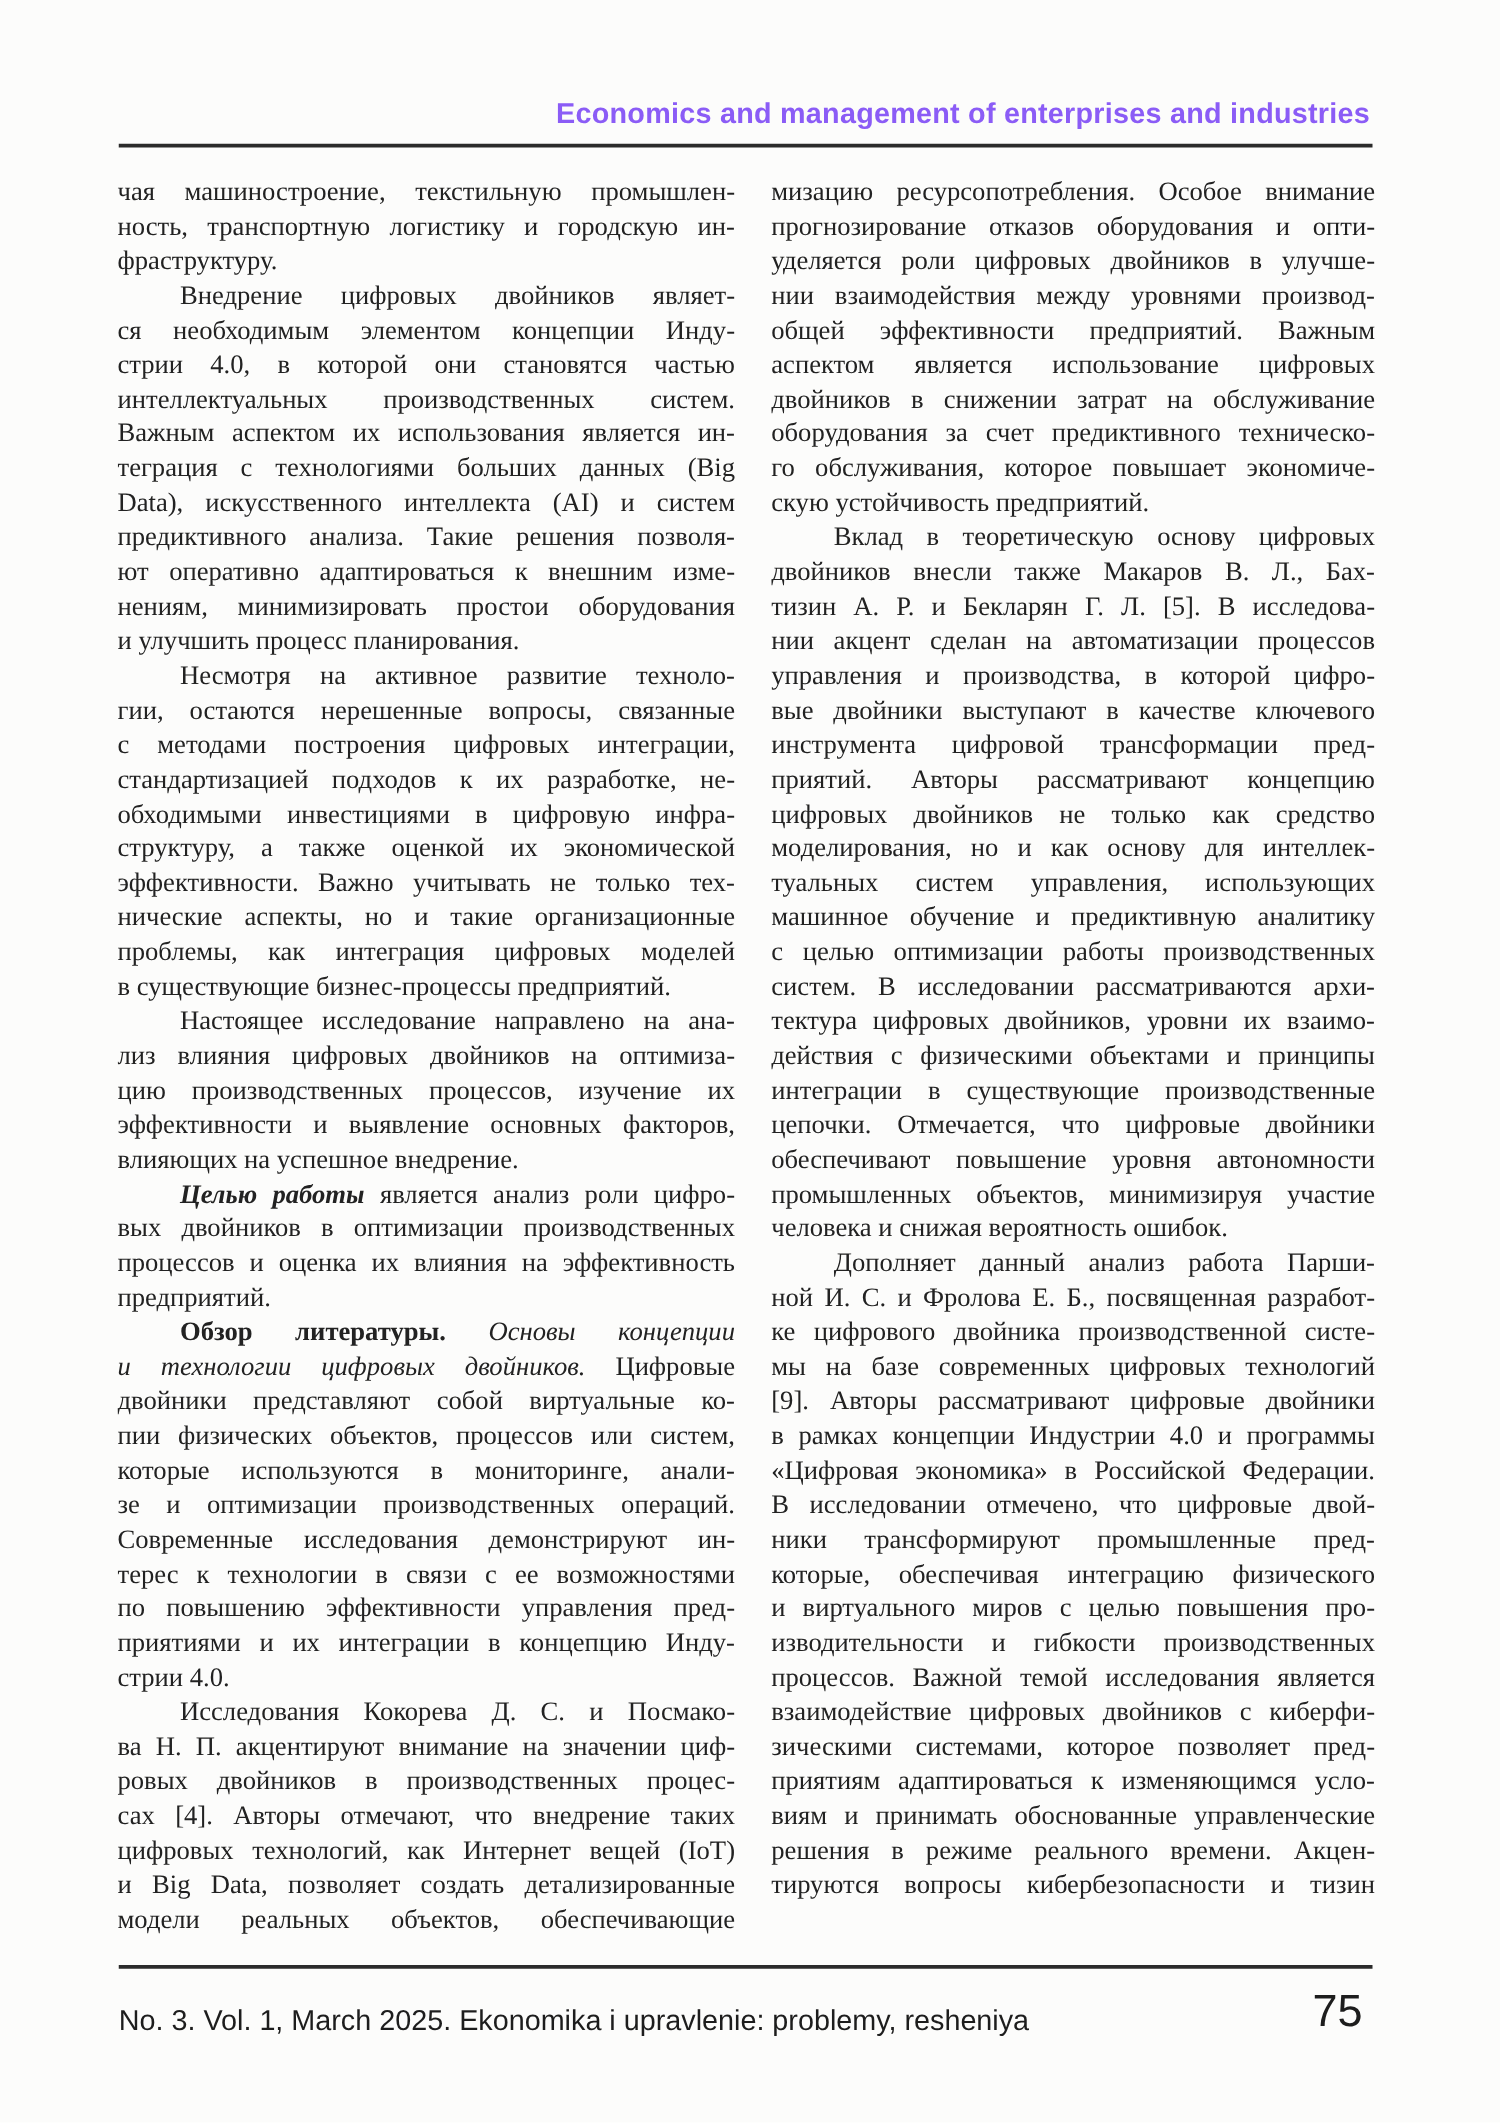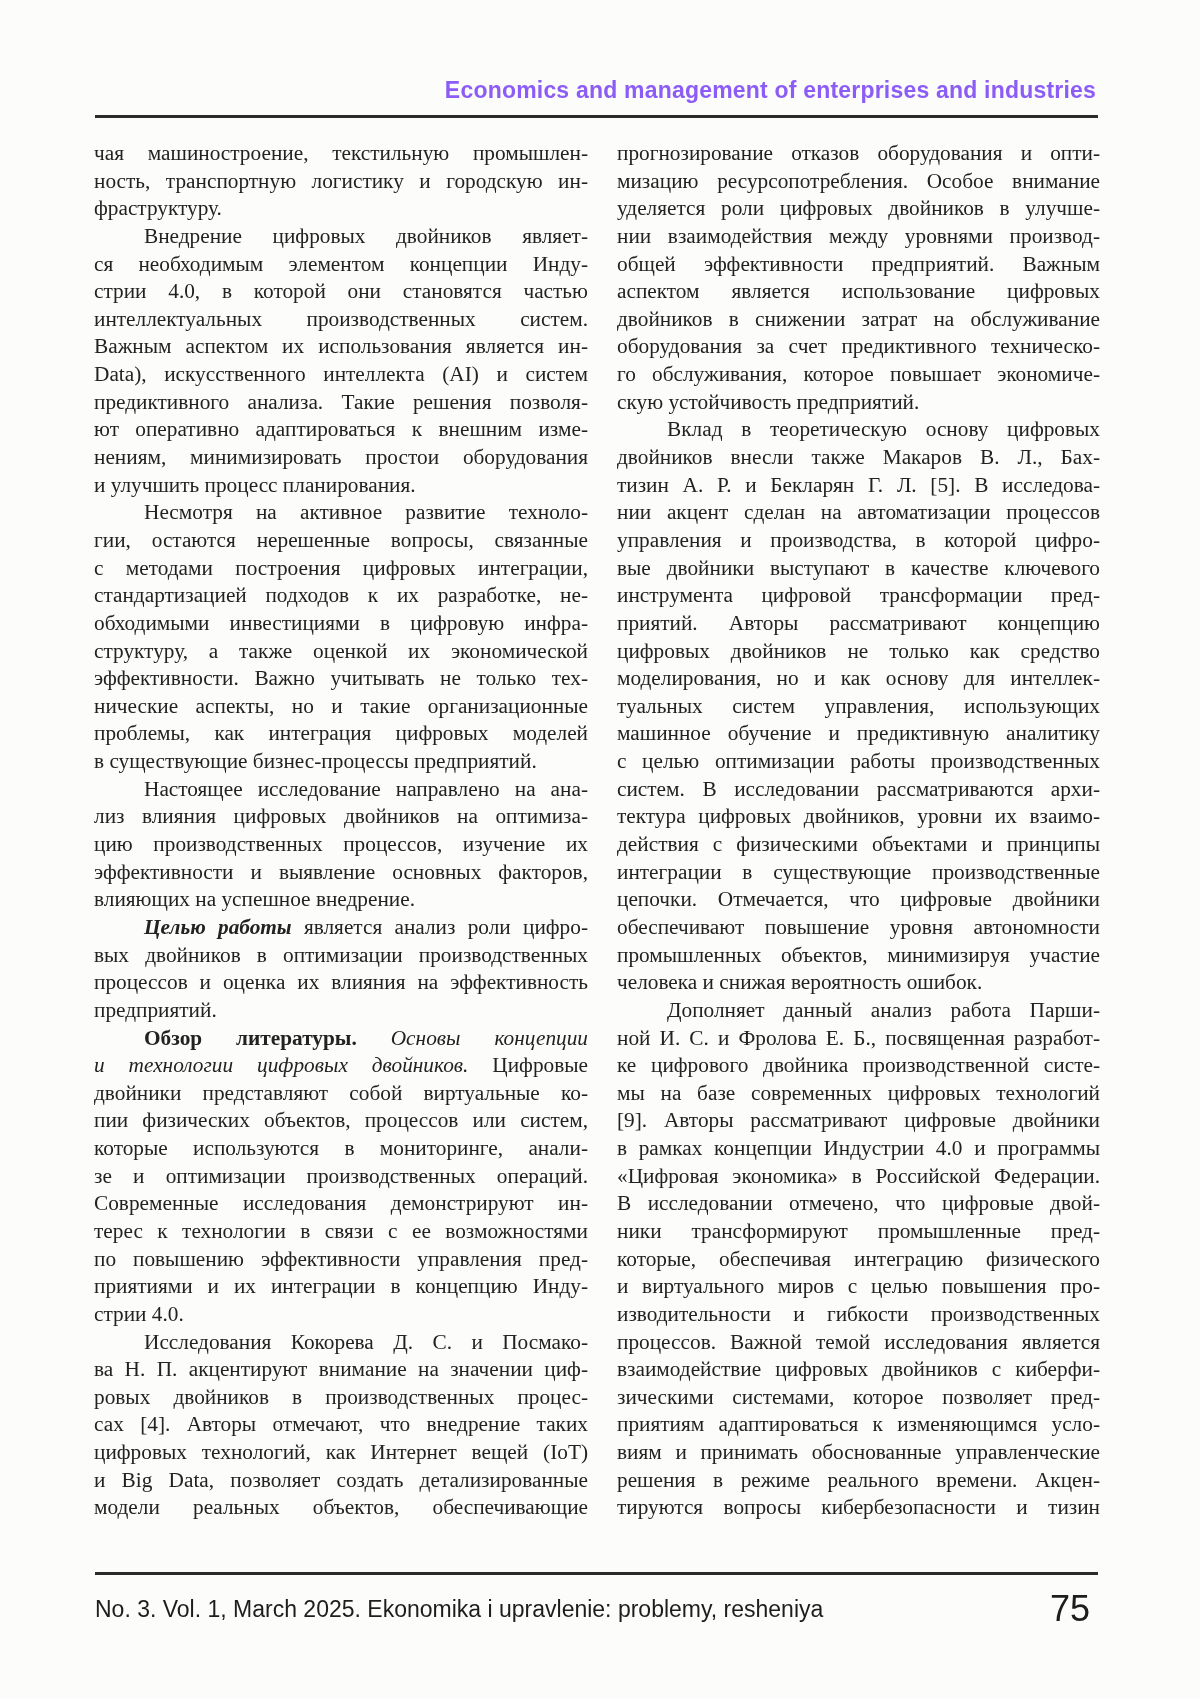--- a/index.html
+++ b/index.html
@@ -33,41 +33,42 @@
   .s-n { font-style:normal; font-weight:normal; }
   .s-i { font-style:italic;font-weight:bold; }
   .s-b { font-weight:bold; }
   .s-bi { font-weight:normal; font-style:italic; }
   .footer-rule {
     position:absolute; left:95px; top:1572px; width:1003px; height:3px;
     background:#2b2b2b;
   }
   .footer-row {
     position:absolute; left:95px; top:1588px; width:1003px;
-    display:flex; justify-content:space-between; align-items:center;
+    display:flex; justify-content:space-between; align-items:flex-end;
     font-family:"Liberation Sans", sans-serif; font-size:23px; color:#1d1d1d;
   }
   .pagenum { font-size:36px; padding-right:8px; }
 </style>
 </head>
 <body>
 
 <div class="page">
   <div class="header-title">Economics and management of enterprises and industries</div>
   <div class="header-rule"></div>
 
   <div class="col col-left">
       <div class="line"><span class="s-n">чая машиностроение, текстильную промышлен-</span></div>
       <div class="line"><span class="s-n">ность, транспортную логистику и городскую ин-</span></div>
       <div class="line end"><span class="s-n">фраструктуру.</span></div>
       <div class="line ind"><span class="s-n">Внедрение цифровых двойников являет-</span></div>
       <div class="line"><span class="s-n">ся необходимым элементом концепции Инду-</span></div>
       <div class="line"><span class="s-n">стрии 4.0, в которой они становятся частью</span></div>
       <div class="line"><span class="s-n">интеллектуальных производственных систем.</span></div>
       <div class="line"><span class="s-n">Важным аспектом их использования является ин-</span></div>
+      <div class="line"><span class="s-n">теграция с технологиями больших данных (Big</span></div>
       <div class="line"><span class="s-n">Data), искусственного интеллекта (AI) и систем</span></div>
       <div class="line"><span class="s-n">предиктивного анализа. Такие решения позволя-</span></div>
       <div class="line"><span class="s-n">ют оперативно адаптироваться к внешним изме-</span></div>
       <div class="line"><span class="s-n">нениям, минимизировать простои оборудования</span></div>
       <div class="line end"><span class="s-n">и улучшить процесс планирования.</span></div>
       <div class="line ind"><span class="s-n">Несмотря на активное развитие техноло-</span></div>
       <div class="line"><span class="s-n">гии, остаются нерешенные вопросы, связанные</span></div>
       <div class="line"><span class="s-n">с методами построения цифровых интеграции,</span></div>
       <div class="line"><span class="s-n">стандартизацией подходов к их разработке, не-</span></div>
       <div class="line"><span class="s-n">обходимыми инвестициями в цифровую инфра-</span></div>
@@ -98,22 +99,22 @@
       <div class="line end"><span class="s-n">стрии 4.0.</span></div>
       <div class="line ind"><span class="s-n">Исследования Кокорева Д. С. и Посмако-</span></div>
       <div class="line"><span class="s-n">ва Н. П. акцентируют внимание на значении циф-</span></div>
       <div class="line"><span class="s-n">ровых двойников в производственных процес-</span></div>
       <div class="line"><span class="s-n">сах [4]. Авторы отмечают, что внедрение таких</span></div>
       <div class="line"><span class="s-n">цифровых технологий, как Интернет вещей (IoT)</span></div>
       <div class="line"><span class="s-n">и Big Data, позволяет создать детализированные</span></div>
       <div class="line"><span class="s-n">модели реальных объектов, обеспечивающие</span></div>
     </div>
   <div class="col col-right">
+      <div class="line"><span class="s-n">мизацию ресурсопотребления. Особое внимание</span></div>
       <div class="line"><span class="s-n">прогнозирование отказов оборудования и опти-</span></div>
-      <div class="line"><span class="s-n">мизацию ресурсопотребления. Особое внимание</span></div>
       <div class="line"><span class="s-n">уделяется роли цифровых двойников в улучше-</span></div>
       <div class="line"><span class="s-n">нии взаимодействия между уровнями производ-</span></div>
       <div class="line"><span class="s-n">общей эффективности предприятий. Важным</span></div>
       <div class="line"><span class="s-n">аспектом является использование цифровых</span></div>
       <div class="line"><span class="s-n">двойников в снижении затрат на обслуживание</span></div>
       <div class="line"><span class="s-n">оборудования за счет предиктивного техническо-</span></div>
       <div class="line"><span class="s-n">го обслуживания, которое повышает экономиче-</span></div>
       <div class="line end"><span class="s-n">скую устойчивость предприятий.</span></div>
       <div class="line ind"><span class="s-n">Вклад в теоретическую основу цифровых</span></div>
       <div class="line"><span class="s-n">двойников внесли также Макаров В. Л., Бах-</span></div>

